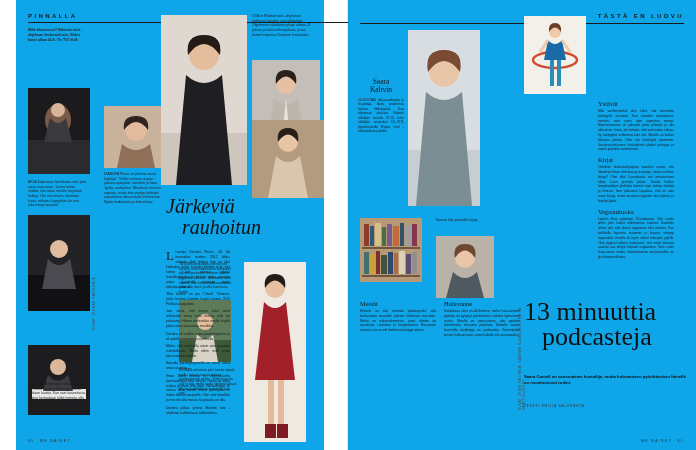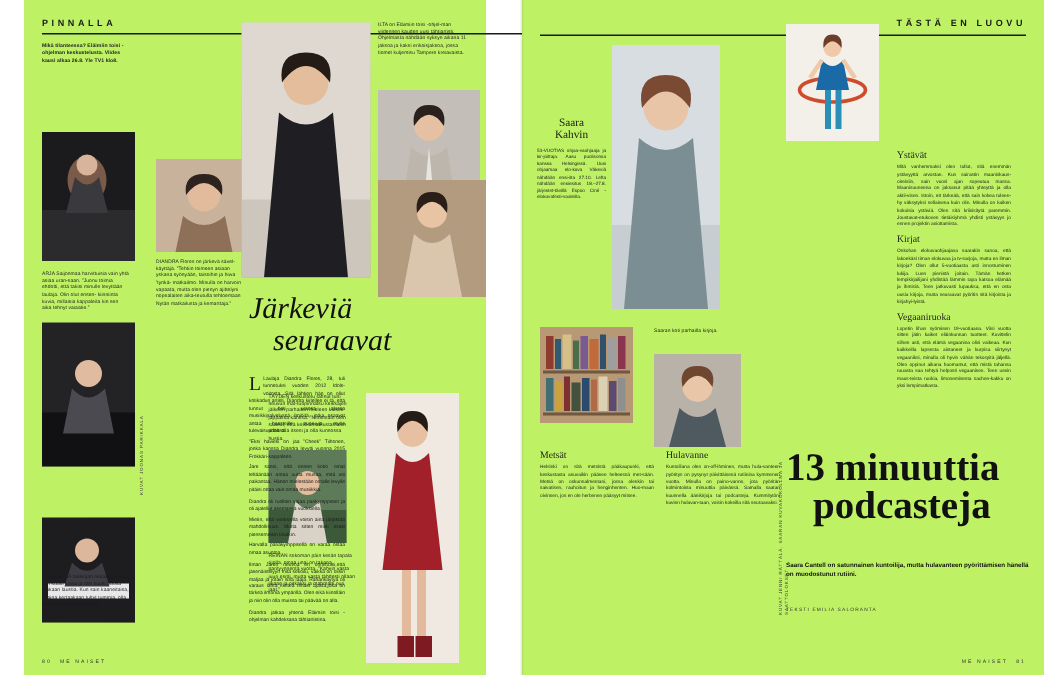--- a/index.html
+++ b/index.html
@@ -3,21 +3,21 @@
 <meta charset="utf-8">
 <style>
   html,body{margin:0;padding:0;}
   body{
     width:696px;height:450px;overflow:hidden;
     background:#ffffff;
     font-family:"Liberation Sans", sans-serif;
     color:#1a1a1a;
   }
   .spread{position:relative;width:696px;height:450px;background:#fff;}
-  .page{position:absolute;top:0;height:450px;background:#bef264;}
+  .page{position:absolute;top:0;height:450px;background:#0ea5e9;}
   .page-left{left:16px;width:308px;}
   .page-right{left:348px;width:348px;}
   .gutter{position:absolute;left:347px;top:0;width:2px;height:450px;
      background:linear-gradient(to right,rgba(0,0,0,.10),rgba(0,0,0,.04));}
   .cap{
     font-size:3.3px;line-height:1.42;letter-spacing:.02em;color:#1c1c1c;
   }
   .photo{position:absolute;overflow:hidden;background:#cfcfcf;}
 
   
@@ -85,21 +85,21 @@
   .r-col{position:absolute;width:76px;}
   .r-col h4{margin:0 0 2px 0;font-family:"Liberation Serif",serif;
     font-size:6.5px;font-weight:400;}
   .r-col p{margin:0 0 4px 0;font-size:3.2px;line-height:1.5;text-align:justify;}
   .rc-right{left:250px;top:100px;}
   .rc-left{left:12px;top:300px;width:76px;}
   .rc-mid{left:96px;top:300px;width:76px;}
 
   .bigtitle{position:absolute;left:176px;top:300px;width:164px;
     font-family:"Liberation Serif",serif;font-size:26px;line-height:.96;
-    font-weight:700;color:#111;}
+    font-weight:400;color:#111;}
   .bigtitle .b2{display:block;margin-left:18px;}
   .r-stand{position:absolute;left:176px;top:374px;width:164px;
     font-size:4.2px;line-height:1.5;font-weight:700;color:#111;}
   .r-byline{position:absolute;left:176px;top:404px;width:164px;
     font-size:3.2px;letter-spacing:.8px;color:#333;}
   .cap-saarakoti{position:absolute;left:88px;top:218px;width:54px;}
 
   .r-credit{position:absolute;left:170px;top:410px;width:118px;
     transform:rotate(-90deg);transform-origin:left top;
     font-size:3px;letter-spacing:.6px;color:#444;}
@@ -214,21 +214,21 @@
       <svg width="52" height="62" viewBox="0 0 52 62">
         <rect width="52" height="62" fill="#5d7b59"></rect>
         <rect x="0" y="40" width="52" height="22" fill="#3c5a3a"></rect>
         <circle cx="26" cy="22" r="8" fill="#e4bd9d"></circle>
         <path d="M18 34 q8 10 16 0 l5 28 h-26z" fill="#d9d2c6"></path>
       </svg>
     </div>
 
     <div class="l-title">
       <span class="l1">Järkeviä</span>
-      <span class="l2">seuraavat</span>
+      <span class="l2">rauhoitun</span>
     </div>
 
     <div class="l-body">
       <p><span class="dropcap">L</span><span>Laulaja Diandra Flores, 28, tuli tunnetuksi vuoden 2012 Idols-voitosta. Sitä lähtien hän on ollut kotikadun artisti. Diandra kiitellee ei tä, että tunnut heti uransa alussa musiikkipalvelussä ilmiöitä, jotka osaavat antaa haasteille nuoruuja myös tulevaisuudessa.</span></p>
       <p>”Eksi haviesi on jaa ”Cheek” Tiihonen, jonka kanssa Diandra levytti vuonna 2015 Frökkäri-kappaleen.</p>
       <p>Jare sanoi, että ennen koko omat teltäänään antaa uutta musaa, mitä voi paikantaa. Hänen mielestään omalle levylle pitäisi ottaa vain omaa musiikkia.</p>
       <p>Diandra oli tuolloin vajaa parikymppinen ja oli ajatellut asemansa vuoksiella.</p>
       <p>Mietin, että vuoksiella voisin aina järjestää mahdollisuus. Mutta sitten mieli osasi piensemeisin koulkin.</p>
       <p>Harvalla pariäkymppisellä on varaa ostaa omaa asuntoa.</p>
       <p>Ilman Jaren neuvoa en onnistuisi,että jäsenäistelyyn mitä sekoilu, vaikka on olisin maljaa ja jotain siltä laaja. Rahankäytyä oli varaus lähtä kiinteä ilmast ajasta,joka on tärkeä ilmoniä ympärillä. Olen eikä kiinolläin ja niin olin olla muissa tai päävää on alla.</p>

